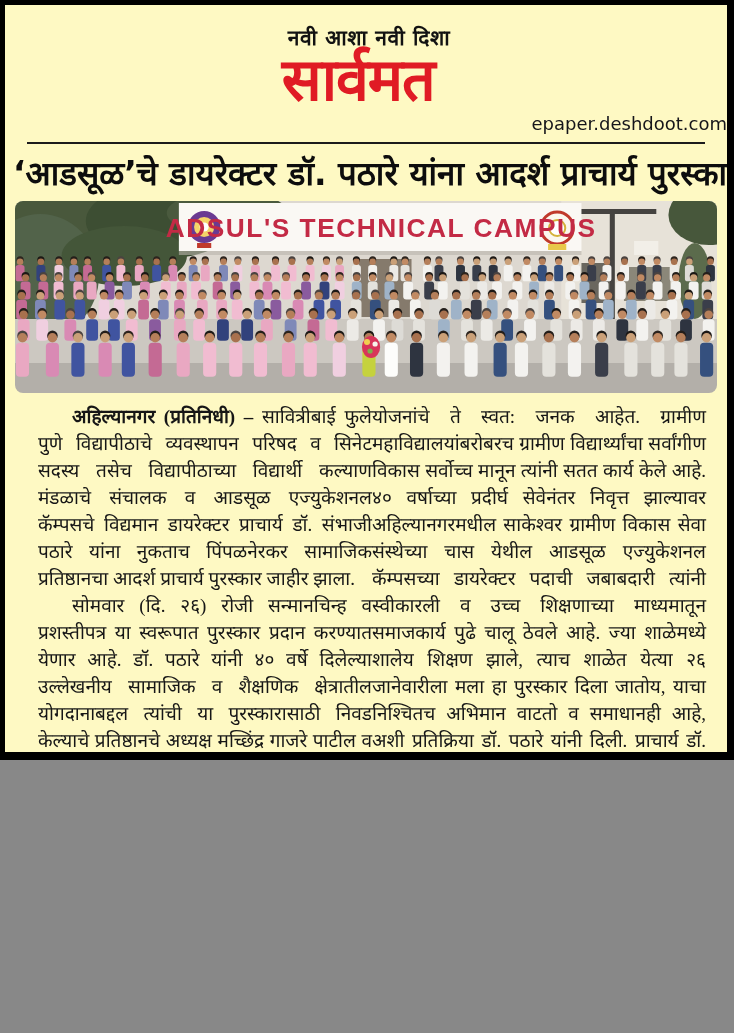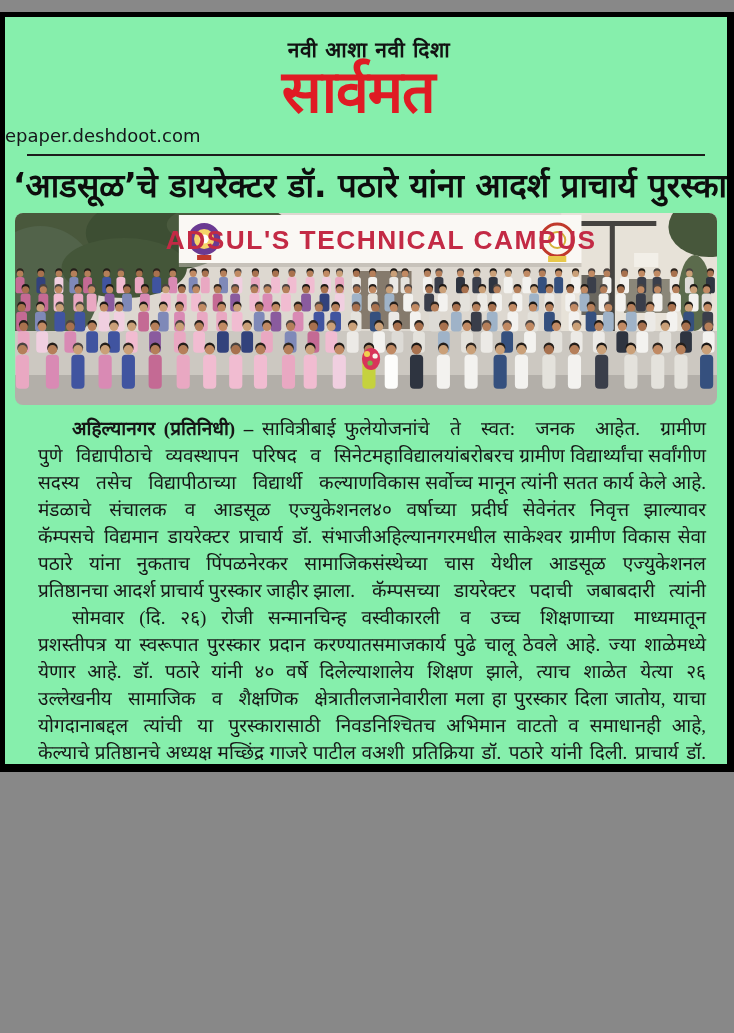--- a/index.html
+++ b/index.html
@@ -3,27 +3,27 @@
 <meta charset="utf-8">
 <style>
   * { box-sizing: border-box; margin: 0; padding: 0; }
   body {
     background: #888;
     font-family: "Liberation Serif", "DejaVu Serif", serif;
   }
   .page {
     width: 734px;
     height: 760px;
-    background: #86efac;
+    background: #fef9c3;
     border: 5px solid #000;
     border-right-width: 7px;
     border-bottom-width: 8px;
     overflow: hidden;
     position: relative;
-    margin: 12px auto;
+    margin: 0 auto;
   }
   
   .masthead { padding-top: 18px; text-align: center; }
   .mast-inner { display: inline-block; text-align: left; }
   .tagline {
     font-family: "DejaVu Sans", "Liberation Sans", sans-serif;
     font-weight: 700;
     font-size: 21px;
     color: #121212;
     margin-left: 6px;
@@ -37,21 +37,21 @@
     color: #e01b24;
     letter-spacing: -1px;
     margin-top: -4px;
     white-space: nowrap;
   }
   .site-line, .date-line {
     font-family: "DejaVu Sans", "Liberation Sans", sans-serif;
     font-size: 18px;
     line-height: 1.22;
     color: #15151a;
-    text-align: left;
+    text-align: right;
   }
   .rule {
     border: none;
     border-top: 2px solid #1c1c1c;
     margin: 7px 22px 0 22px;
   }
   
   .headline {
     font-family: "DejaVu Sans", "Liberation Sans", sans-serif;
     font-weight: 800;

